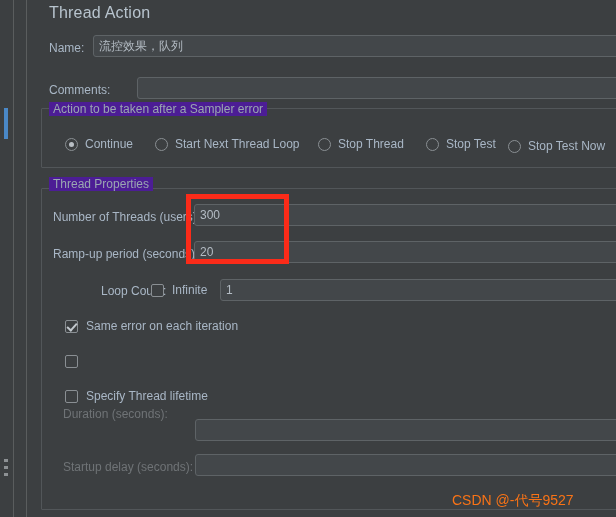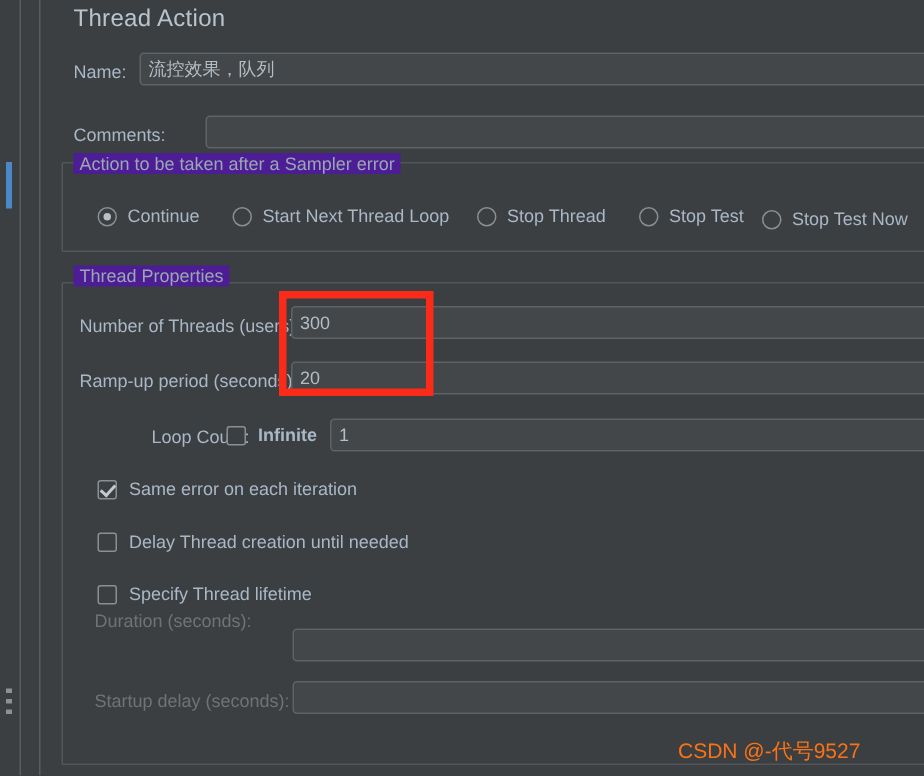--- a/index.html
+++ b/index.html
@@ -232,34 +232,33 @@
   <div class="group" style="left:14px; top:188px; width:622px; height:322px;"></div>
   <div class="group-title" style="left:22px; top:177px;">Thread Properties</div>
 
   <div class="lbl" style="left:26px; top:210px;">Number of Threads (users):</div>
   <div class="field" style="left:167px; top:204px; width:469px;">300</div>
 
   <div class="lbl" style="left:26px; top:247px;">Ramp-up period (seconds):</div>
   <div class="field" style="left:167px; top:241px; width:469px;">20</div>
 
   <div class="lbl" style="left:26px; top:284px;margin-left:48px;">Loop Count:</div>
-  <div class="check" style="left:124px; top:281px;font-weight:bold;">
+  <div class="check" style="left:124px; top:281px;">
     <span class="box"></span>
     <span class="cl">Infinite</span>
   </div>
   <div class="field" style="left:193px; top:279px; width:443px;">1</div>
 
   <div class="check on" style="left:38px; top:317px;">
     <span class="box"></span>
     <span class="cl">Same error on each iteration</span>
   </div>
 
   <div class="check" style="left:38px; top:352px;">
     <span class="box"></span>
-    <span class="cl">Delay Thread creation until needed</span>
   </div>
 
   <div class="check" style="left:38px; top:387px;">
     <span class="box"></span>
     <span class="cl">Specify Thread lifetime</span>
   </div>
 
   <div class="lbl dim" style="left:36px; top:407px;">Duration (seconds):</div>
   <div class="field empty" style="left:168px; top:419px; width:468px;"></div>
 

